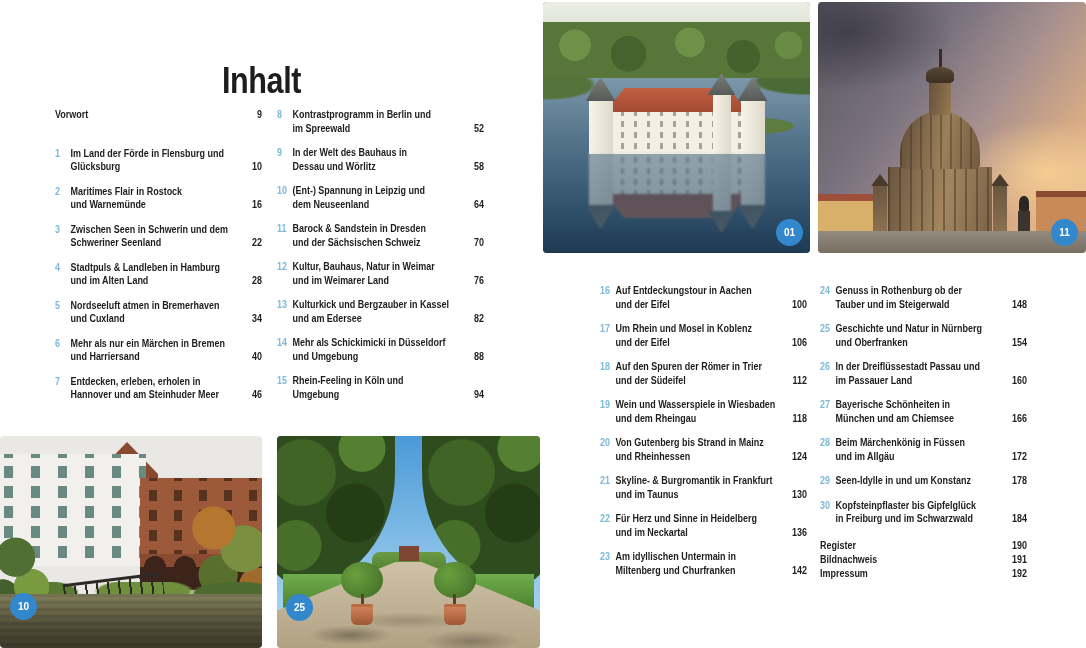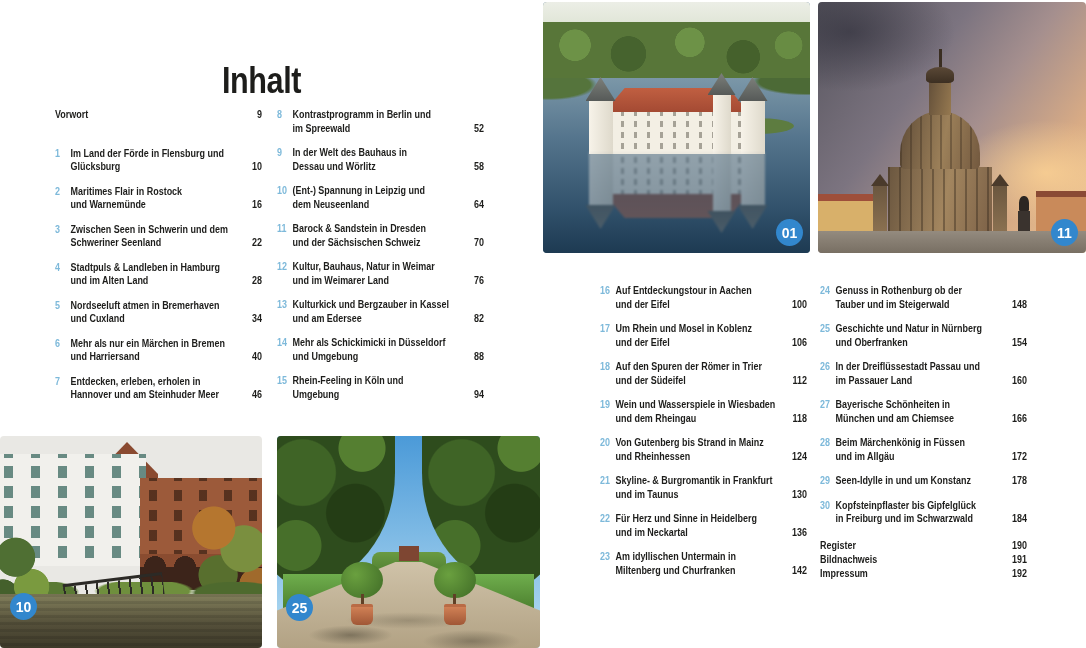--- a/index.html
+++ b/index.html
@@ -31,21 +31,21 @@
 
   
   .photo{position:absolute;overflow:hidden;border-radius:4px;}
   #photo1{left:543px;top:2px;width:267px;height:251px;background:#4e6f88;}
   #photo2{left:818px;top:2px;width:268px;height:251px;}
   #photo3{left:0;top:436px;width:262px;height:212px;background:#e9e8e4;}
   #photo4{left:277px;top:436px;width:263px;height:212px;}
   .photo *{position:absolute;}
 
   .badge{position:absolute;width:27px;height:27px;border-radius:50%;background:#3287cd;
-         color:#fff;font-size:14px;font-weight:700;display:flex;align-items:center;
+         color:#fff;font-size:10px;font-weight:700;display:flex;align-items:center;
          justify-content:center;z-index:30;}
   #photo1 .badge{right:7px;bottom:7px;}
   #photo2 .badge{right:8px;bottom:7px;}
   #photo3 .badge{left:10px;bottom:28px;}
   #photo4 .badge{left:9px;bottom:27px;}
 
   
   .p1-sky{left:0;top:0;right:0;height:24px;background:linear-gradient(#eceee6,#dfe5d6);}
   .p1-trees{left:0;top:20px;right:0;height:58px;background-color:#587639;
     background-image:

